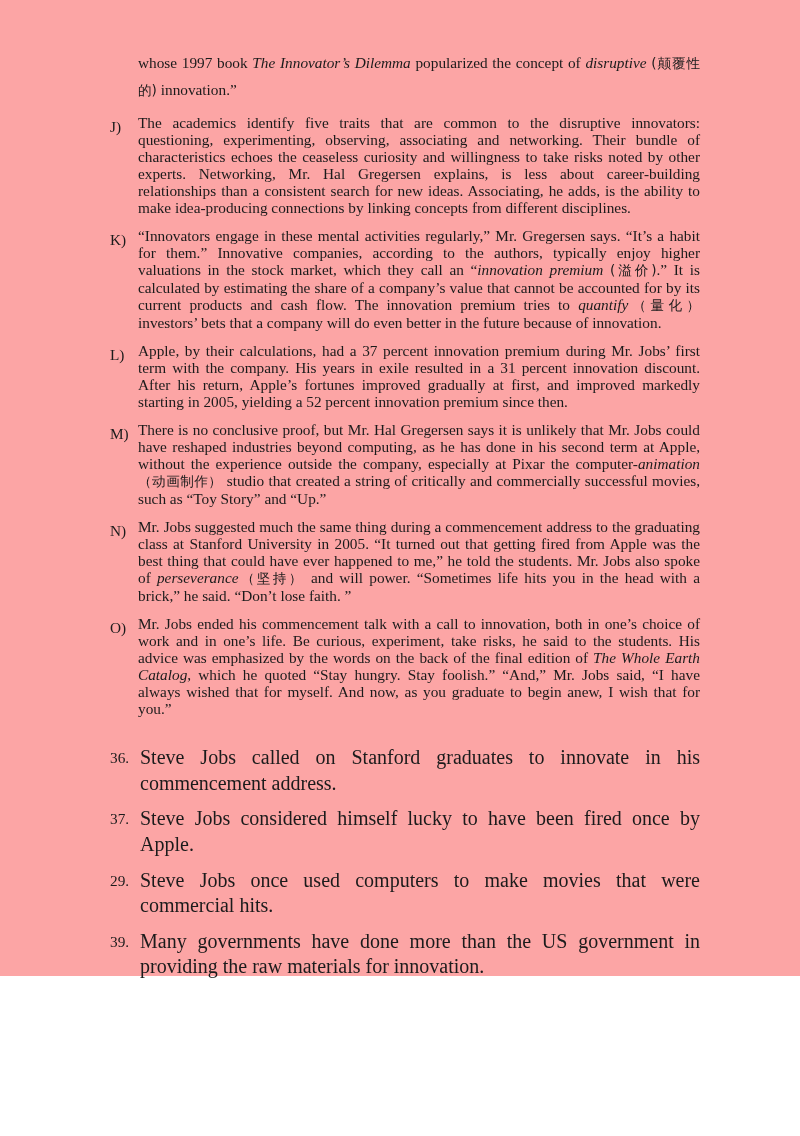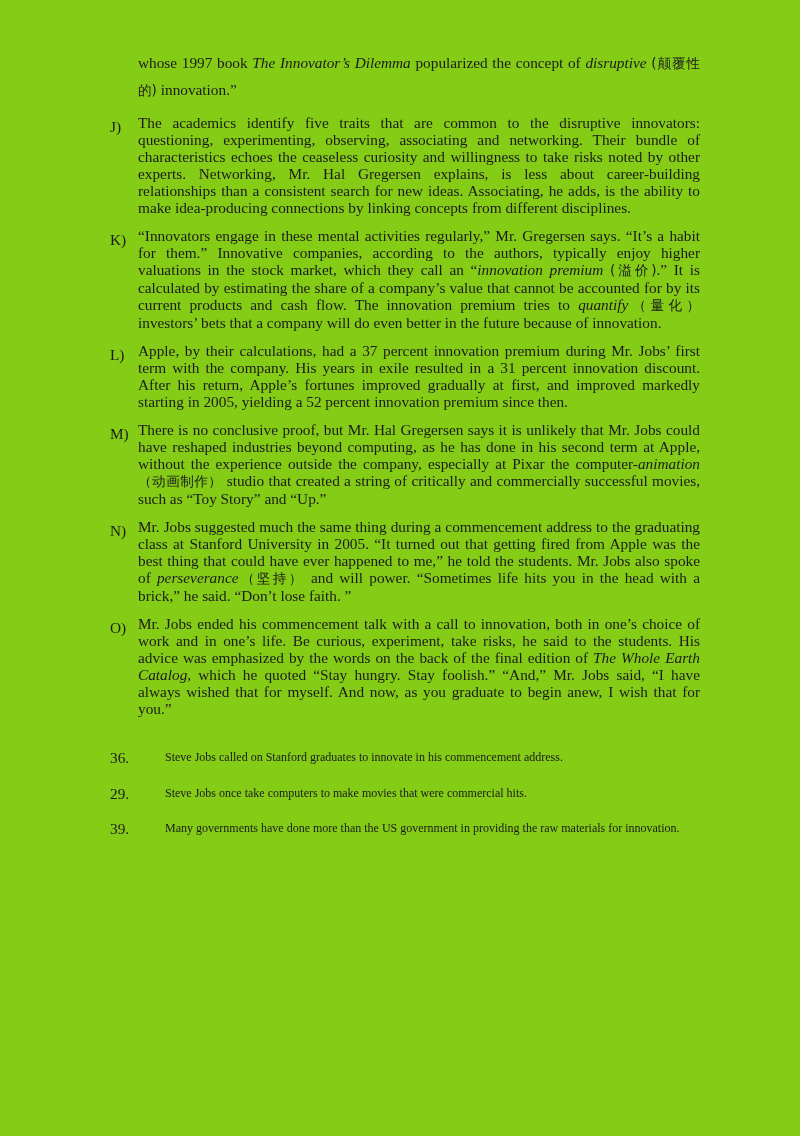--- a/index.html
+++ b/index.html
@@ -13,22 +13,22 @@
     font-family: "Liberation Serif", "DejaVu Serif", serif;
     color: #1b1b1b;
     position: relative;
     overflow: hidden;
   }
   .page {
     position: absolute;
     left: 0;
     top: 0;
     width: 800px;
-    height: 1136px;
-    background: #84cc16;
+    height: 976px;
+    background: #fca5a5;
   }
   .content {
     position: absolute;
     left: 110px;
     top: 50px;
     width: 590px;
   }
 
   
   .cont {
@@ -63,33 +63,32 @@
   }
 
   
   .statements {
     margin-top: 28px;
   }
   .stmt {
     display: flex;
     align-items: flex-start;
     margin-top: 10px;
-    gap: 25px;
   }
   .stmt:first-child { margin-top: 0; }
   .stmt-num {
     width: 30px;
     flex: 0 0 30px;
     font-size: 15.3px;
     line-height: 25.6px;
   }
   .stmt-text {
     flex: 1 1 auto;
     width: 560px;
-    font-size: 12px;
+    font-size: 20px;
     line-height: 25.6px;
     text-align: justify;
     text-justify: inter-word;
   }
 
   i, .it {
     font-style: italic;
   }
   .cjk {
     font-family: "DejaVu Sans", "Liberation Sans", sans-serif;
@@ -134,22 +133,26 @@
       <div class="para-label">O)</div>
       <div class="para-body"><span>Mr. Jobs ended his commencement talk with a call to innovation, both in one’s choice of work and in one’s life. Be curious, experiment, take risks, he said to the students. His advice was emphasized by the words on the back of the final edition of </span><i>The Whole Earth Catalog</i><span>, which he quoted “Stay hungry. Stay foolish.” “And,”  Mr. Jobs said, “I have always wished that for myself. And now, as you graduate to begin anew, I wish that for you.”</span></div>
     </div>
 
     <div class="statements">
       <div class="stmt">
         <div class="stmt-num">36.</div>
         <div class="stmt-text">Steve Jobs called on Stanford graduates to innovate in his commencement address.</div>
       </div>
       <div class="stmt">
+        <div class="stmt-num">37.</div>
+        <div class="stmt-text">Steve Jobs considered himself lucky to have been fired once by Apple.</div>
+      </div>
+      <div class="stmt">
         <div class="stmt-num">29.</div>
-        <div class="stmt-text">Steve Jobs once take computers to make movies that were commercial hits.</div>
+        <div class="stmt-text">Steve Jobs once used computers to make movies that were commercial hits.</div>
       </div>
       <div class="stmt">
         <div class="stmt-num">39.</div>
         <div class="stmt-text">Many governments have done more than the US government in providing the raw materials for innovation.</div>
       </div>
 
     </div>
 
   </div>
 </div>

